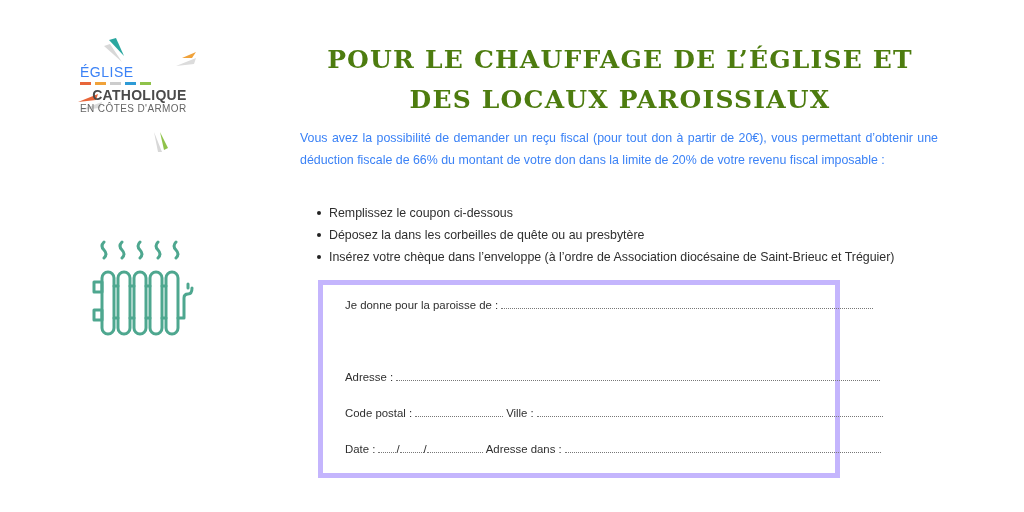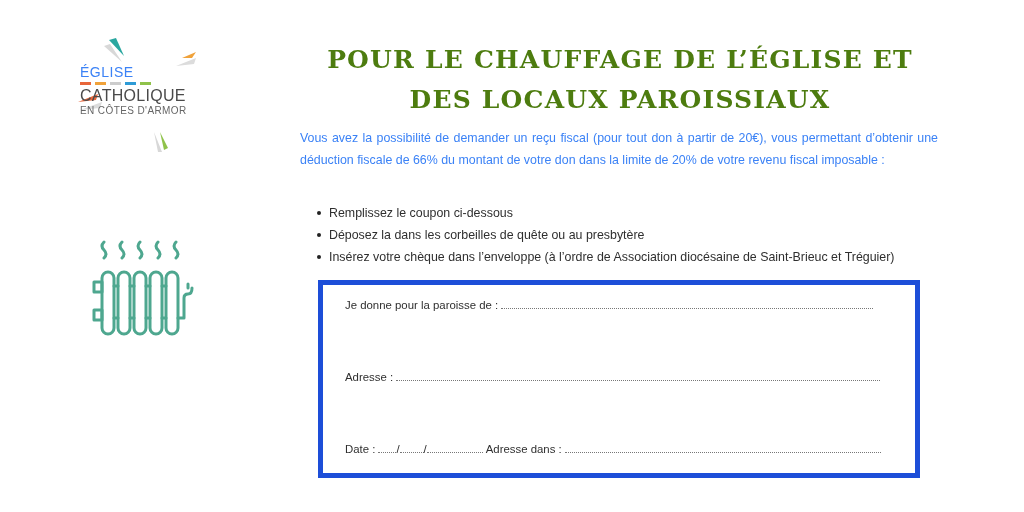--- a/index.html
+++ b/index.html
@@ -5,21 +5,21 @@
     * { box-sizing: border-box; margin: 0; padding: 0; }
     html, body { width: 1024px; height: 512px; background: #ffffff; overflow: hidden; }
     body { position: relative; font-family: "DejaVu Sans", "Liberation Sans", sans-serif; color: #2b2b2b; }
 
     
     .logo { position: absolute; left: 66px; top: 28px; width: 170px; height: 130px; }
     .logo-text { position: absolute; left: 14px; top: 37px; font-family: "Liberation Sans", sans-serif; color: #555; line-height: 1; }
     .logo-eglise { font-size: 14px; letter-spacing: 0.5px; color: #3b82f6; }
     .logo-dashes { display: flex; gap: 4px; margin: 3px 0 3px 0; height: 3px; }
     .logo-dashes span { width: 11px; height: 3px; display: block; }
-    .logo-catholique { font-size: 16px; font-weight: normal; color: #4a4a4a; letter-spacing: 0.3px; }
+    .logo-catholique { font-size: 14px; font-weight: bold; color: #4a4a4a; letter-spacing: 0.3px; text-align: right; }
     .logo-cotes { font-size: 10px; color: #666; margin-top: 2px; letter-spacing: 0.4px; }
 
     
     .title { position: absolute; left: 312px; top: 40px; width: 616px; text-align: center;
              font-family: "DejaVu Serif", "Liberation Serif", serif; font-weight: bold;
              font-size: 25px; line-height: 40px; color: #4d7c0f; letter-spacing: 1.2px; }
 
     
     .intro { position: absolute; left: 300px; top: 127px; width: 638px; font-size: 12.4px;
              line-height: 22px; text-align: justify; color: #3b82f6; font-family: "Liberation Sans", sans-serif; }
@@ -27,22 +27,22 @@
     
     .bullets { position: absolute; left: 316px; top: 202px; width: 660px; list-style: none;
                font-size: 12.4px; line-height: 22px; color: #2f2f2f; font-family: "Liberation Sans", sans-serif; }
     .bullets li { position: relative; padding-left: 13px; white-space: nowrap; }
     .bullets li::before { content: ""; position: absolute; left: 1px; top: 9px; width: 4px; height: 4px; border-radius: 50%; background: #222; }
 
     
     .radiator { position: absolute; left: 90px; top: 238px; width: 110px; height: 105px; }
 
     
-    .coupon { position: absolute; left: 318px; top: 280px; width: 602px; height: 198px;
-              border: 5px solid #1d4ed8; background: #fff; }
+    .coupon { position: absolute; left: 318px; top: 280px; width: 522px; height: 198px;
+              border: 5px solid #c4b5fd; background: #fff; }
     .coupon-row { position: absolute; left: 22px; font-size: 11.4px; color: #2f2f2f; white-space: nowrap;
                   font-family: "Liberation Sans", sans-serif; display: flex; align-items: baseline; }
     .coupon-row .label { padding-right: 3px; }
     .coupon-row .dots { display: inline-block; border-bottom: 1.3px dotted #777; height: 10px; margin-right: 3px; }
   </style>
 </head>
 <body>
 
 <div class="logo">
   <svg width="170" height="130" style="position:absolute;left:0;top:0">
@@ -116,20 +116,26 @@
 
 <div class="coupon">
   <div class="coupon-row" style="top:14px">
     <span class="label">Je donne pour la paroisse de :</span>
     <span class="dots" style="width:372px"></span>
   </div>
   <div class="coupon-row" style="top:86px">
     <span class="label">Adresse :</span>
     <span class="dots" style="width:484px"></span>
   </div>
+  <div class="coupon-row" style="top:122px">
+    <span class="label">Code postal :</span>
+    <span class="dots" style="width:88px"></span>
+    <span class="label">Ville :</span>
+    <span class="dots" style="width:346px"></span>
+  </div>
   <div class="coupon-row" style="top:158px">
     <span class="label">Date :</span>
     <span class="dots" style="width:18px;margin-right:0"></span>
     <span>/</span>
     <span class="dots" style="width:24px;margin-right:0"></span>
     <span>/</span>
     <span class="dots" style="width:56px"></span>
     <span class="label">Adresse dans :</span>
     <span class="dots" style="width:316px"></span>
   </div>

